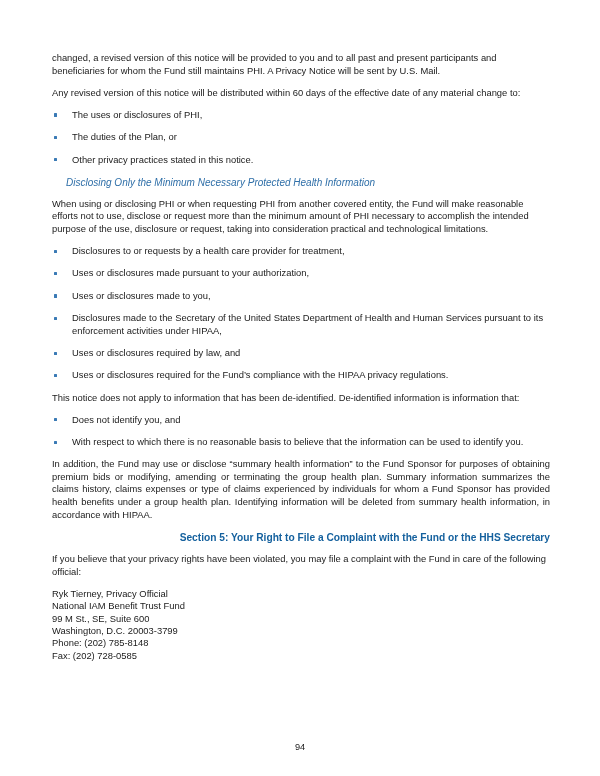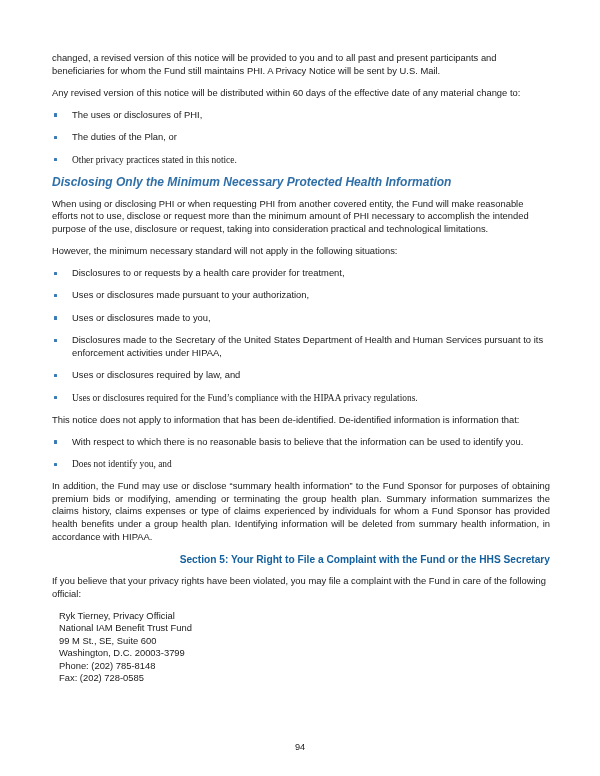--- a/index.html
+++ b/index.html
@@ -34,26 +34,26 @@
     line-height: 12.6px;
     margin: 0 0 9.5px 0;
     text-align: left;
     color: #1a1a1a;
   }
   p.body.justify {
     text-align: justify;
     text-justify: inter-word;
   }
   h3.sub-heading {
-    font-size: 12px;
+    font-size: 10px;
     line-height: 13px;
     font-style: italic;
-    font-weight: bold;
+    font-weight: normal;
     color: #2f6fa8;
-    margin: 2px 0 9px 0;
+    margin: 2px 0 9px 14px;
   }
   h2.section-heading {
     font-size: 10.2px;
     line-height: 13px;
     font-weight: bold;
     color: #15619e;
     margin: 5px 0 9.5px 0;
     text-align: right;
   }
   ul.bullets {
@@ -64,35 +64,34 @@
   ul.bullets li {
     position: relative;
     padding-left: 20px;
     font-size: 9.4px;
     line-height: 12.6px;
     margin-bottom: 9.8px;
     color: #1a1a1a;
   }
   ul.bullets li:last-child {
     margin-bottom: 0;
-    font-family: Liberation Serif, serif;
   }
   ul.bullets li .bullet-mark {
     position: absolute;
     left: 2px;
     top: 4.6px;
     width: 3.2px;
     height: 3.2px;
     background: #3a7ab5;
     border-radius: 0.5px;
   }
   .address-block {
     font-size: 9.4px;
     line-height: 12.4px;
-    margin: 7px;
+    margin: 0;
     color: #1a1a1a;
   }
   .address-block div {
     white-space: pre;
   }
   .page-number {
     position: absolute;
     top: 742px;
     left: 0;
     width: 600px;
@@ -123,21 +122,20 @@
       <li>
         <span class="bullet-mark"></span>
         <span>Other privacy practices stated in this notice.</span>
       </li>
     </ul>
 
     <h3 class="sub-heading">Disclosing Only the Minimum Necessary Protected Health Information</h3>
 
     <p class="body">When using or disclosing PHI or when requesting PHI from another covered entity, the Fund will make reasonable efforts not to use, disclose or request more than the minimum amount of PHI necessary to accomplish the intended purpose of the use, disclosure or request, taking into consideration practical and technological limitations.</p>
 
-    <p class="body">However, the minimum necessary standard will not apply in the following situations:</p>
 
     <ul class="bullets">
       <li>
         <span class="bullet-mark"></span>
         <span>Disclosures to or requests by a health care provider for treatment,</span>
       </li>
       <li>
         <span class="bullet-mark"></span>
         <span>Uses or disclosures made pursuant to your authorization,</span>
       </li>
@@ -157,25 +155,25 @@
         <span class="bullet-mark"></span>
         <span>Uses or disclosures required for the Fund’s compliance with the HIPAA privacy regulations.</span>
       </li>
     </ul>
 
     <p class="body justify">This notice does not apply to information that has been de-identified. De-identified information is information that:</p>
 
     <ul class="bullets">
       <li>
         <span class="bullet-mark"></span>
-        <span>With respect to which there is no reasonable basis to believe that the information can be used to identify you.</span>
+        <span>Does not identify you, and</span>
       </li>
       <li>
         <span class="bullet-mark"></span>
-        <span>Does not identify you, and</span>
+        <span>With respect to which there is no reasonable basis to believe that the information can be used to identify you.</span>
       </li>
     </ul>
 
     <p class="body justify">In addition, the Fund may use or disclose “summary health information” to the Fund Sponsor for purposes of obtaining premium bids or modifying, amending or terminating the group health plan. Summary information summarizes the claims history, claims expenses or type of claims experienced by individuals for whom a Fund Sponsor has provided health benefits under a group health plan. Identifying information will be deleted from summary health information, in accordance with HIPAA.</p>
 
     <h2 class="section-heading">Section 5: Your Right to File a Complaint with the Fund or the HHS Secretary</h2>
 
     <p class="body">If you believe that your privacy rights have been violated, you may file a complaint with the Fund in care of the following official:</p>
 
     <div class="address-block">

